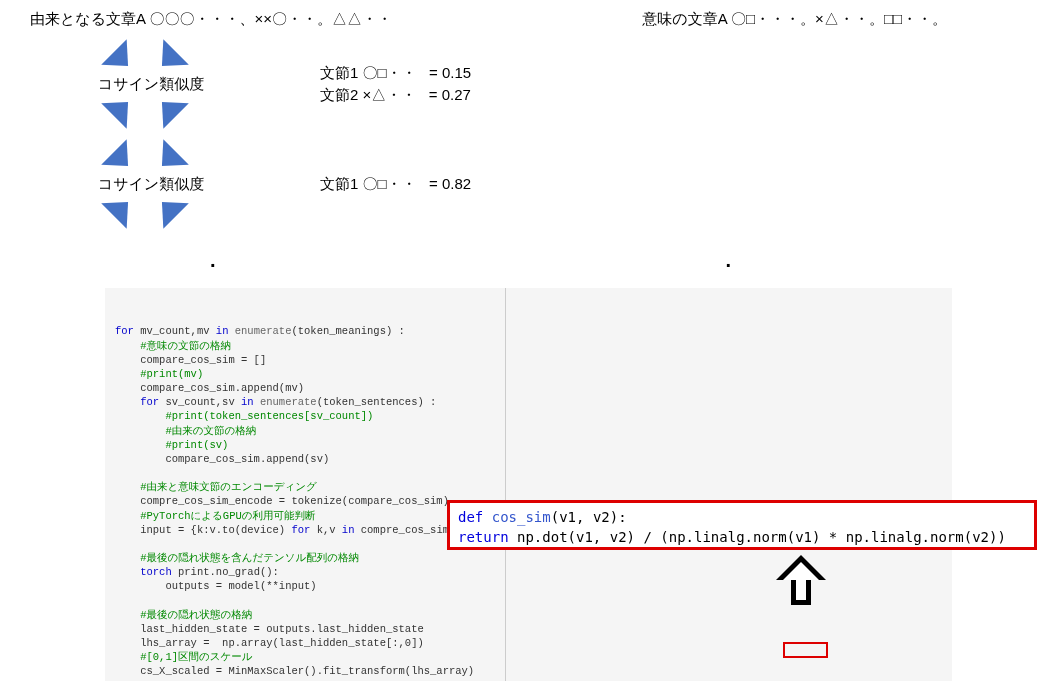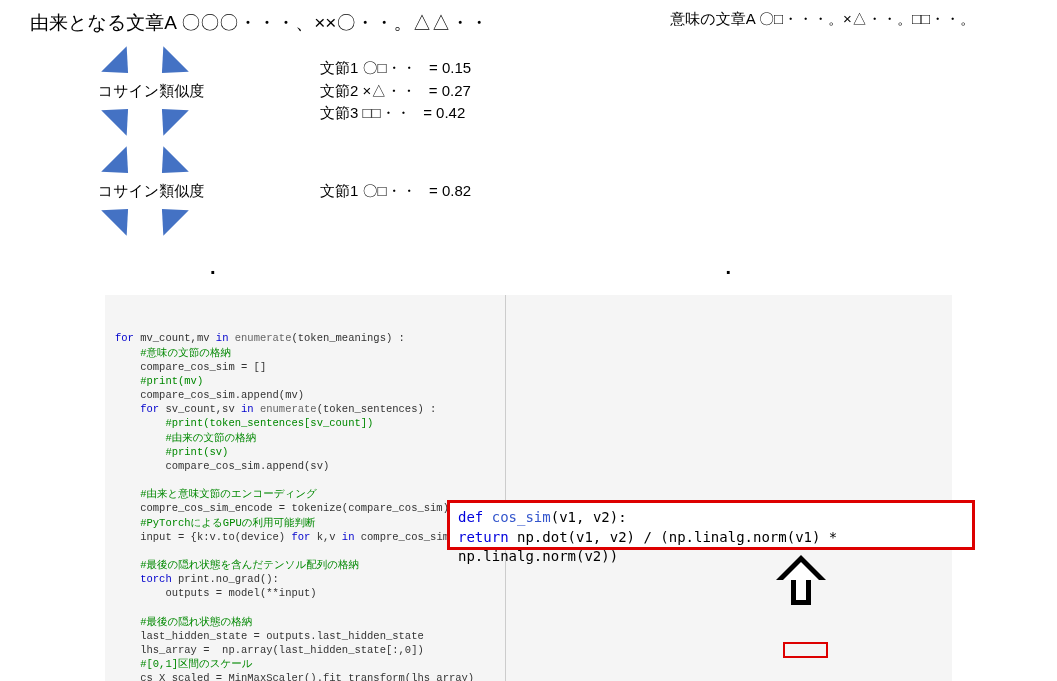--- a/index.html
+++ b/index.html
@@ -1,20 +1,20 @@
 <!DOCTYPE html>
 <html><head>
 <meta charset="utf-8">
 <style>
   * { margin: 0; padding: 0; box-sizing: border-box; }
   body { font-family: "Meiryo", "Hiragino Sans", sans-serif; width: 1057px; height: 681px; background: #fff; position: relative; }
   .top-section { padding: 10px 30px; }
   .headers { display: flex; justify-content: space-between; margin-bottom: 20px; }
-  .header-left { font-size: 19px; }
-  .header-right { font-size: 15px; margin-right: 52px; }
+  .header-left { font-size: 15px; }
+  .header-right { font-size: 15px; margin-right: 80px; }
   .row { display: flex; align-items: center; margin-bottom: 30px; }
   .phrase-col { width: 260px; padding-left: 110px; font-size: 15px; }
   .cosine-col { width: 230px; text-align: center; position: relative; }
   .cosine-label { font-size: 15px; display: inline-block; position: relative; z-index: 2; background: #fff; padding: 0 2px; margin-left: 12px; }
   .cosine-icon { position: relative; width: 100px; height: 70px; margin: 0 auto; }
   .tri { position: absolute; width: 0; height: 0; }
   .tri-tl { top: 0; left: 8px; border-left: 18px solid transparent; border-right: 18px solid transparent; border-top: 20px solid #4472C4; transform: rotate(-45deg); }
   .tri-tr { top: 0; right: 8px; border-left: 18px solid transparent; border-right: 18px solid transparent; border-top: 20px solid #4472C4; transform: rotate(45deg); }
   .tri-bl { bottom: 0; left: 8px; border-left: 18px solid transparent; border-right: 18px solid transparent; border-bottom: 20px solid #4472C4; transform: rotate(45deg); }
   .tri-br { bottom: 0; right: 8px; border-left: 18px solid transparent; border-right: 18px solid transparent; border-bottom: 20px solid #4472C4; transform: rotate(-45deg); }
@@ -24,21 +24,21 @@
   .dots-row { display: flex; }
   .dot1 { margin-left: 180px; font-size: 20px; font-weight: bold; }
   .dot2 { margin-left: 510px; font-size: 20px; font-weight: bold; }
   
   .code-area { background: #f5f5f5; margin: 6px 105px 0 105px; padding: 8px 10px; font-family: "Consolas", "Courier New", monospace; font-size: 10.5px; line-height: 1.35; position: relative; color: #333; white-space: pre; overflow: hidden; }
   .vline { position: absolute; left: 400px; top: 0; bottom: 0; width: 1px; background: #ccc; }
   .kw { color: #0000cc; }
   .com { color: #008800; }
   .builtin { color: #666; }
   
-  .overlay-box { position: absolute; top: 500px; left: 447px; width: 528px; height: 50px; background: #fff; border: 3px solid #dd0000; padding: 5px 8px; font-family: "Consolas", monospace; font-size: 14px; line-height: 1.4; z-index: 5; }
+  .overlay-box { position: absolute; top: 500px; left: 447px; width: 590px; height: 50px; background: #fff; border: 3px solid #dd0000; padding: 5px 8px; font-family: "Consolas", monospace; font-size: 14px; line-height: 1.4; z-index: 5; }
   .overlay-box .kw2 { color: #0000dd; }
   .overlay-box .fn2 { color: #3355cc; }
   
   .arrow-up { position: absolute; top: 555px; left: 776px; width: 50px; height: 55px; z-index: 4; }
   .arrow-head { width: 0; height: 0; border-left: 25px solid transparent; border-right: 25px solid transparent; border-bottom: 25px solid #000; margin: 0 auto; }
   .arrow-head-inner { width: 0; height: 0; border-left: 18px solid transparent; border-right: 18px solid transparent; border-bottom: 18px solid #fff; position: absolute; top: 7px; left: 7px; }
   .arrow-stem { width: 20px; height: 25px; border-left: 5px solid #000; border-right: 5px solid #000; border-bottom: 5px solid #000; margin: 0 auto; background: #fff; }
   
   .small-red-box { position: absolute; top: 642px; left: 783px; width: 45px; height: 16px; border: 2px solid #dd0000; z-index: 6; }
 </style>
@@ -59,21 +59,20 @@
             <div class="tri tri-tr"></div>
           <div class="tri tri-bl"></div>
             <div class="tri tri-br"></div>
         </div>
         <div class="cosine-label" style="position:absolute;">コサイン類似度</div>
       </div>
     </div>
     <div class="results-col">
       <div class="res-line">文節1 〇□・・   = 0.15</div>
       <div class="res-line">文節2 ×△・・   = 0.27</div>
-      <div class="res-line">文節3 □□・・   = 0.42</div>
     </div>
   </div>
 
   <div class="row">
     <div class="cosine-col">
       <div class="cosine-wrap">
         <div class="cosine-icon">
           <div class="tri tri-tl"></div>
             <div class="tri tri-tr"></div>
           <div class="tri tri-bl"></div>

